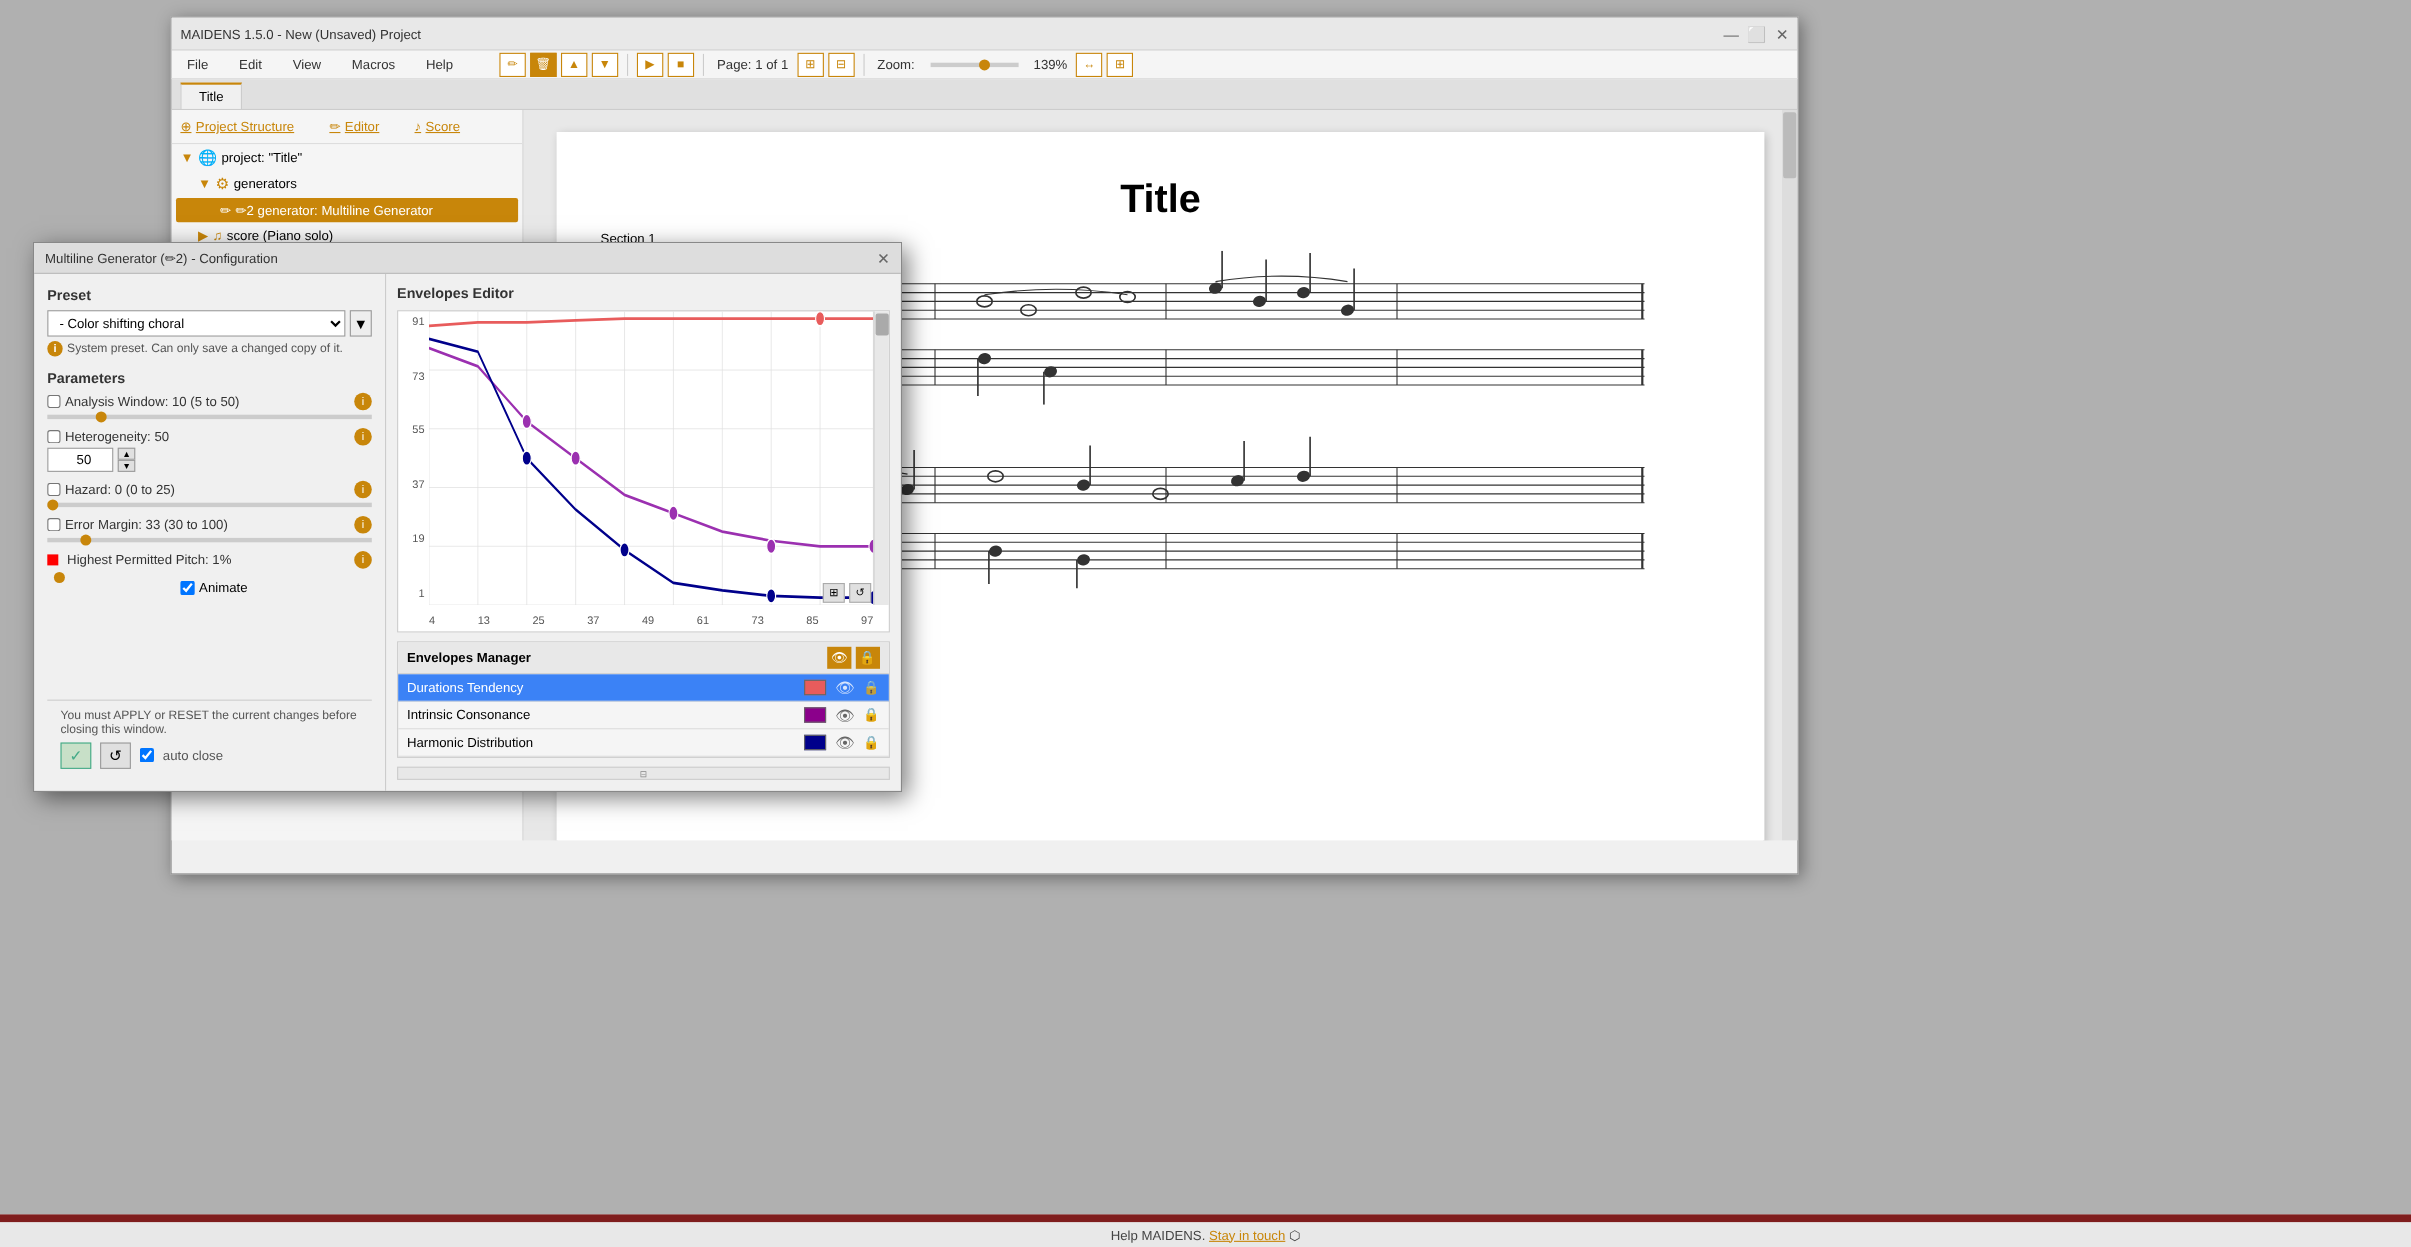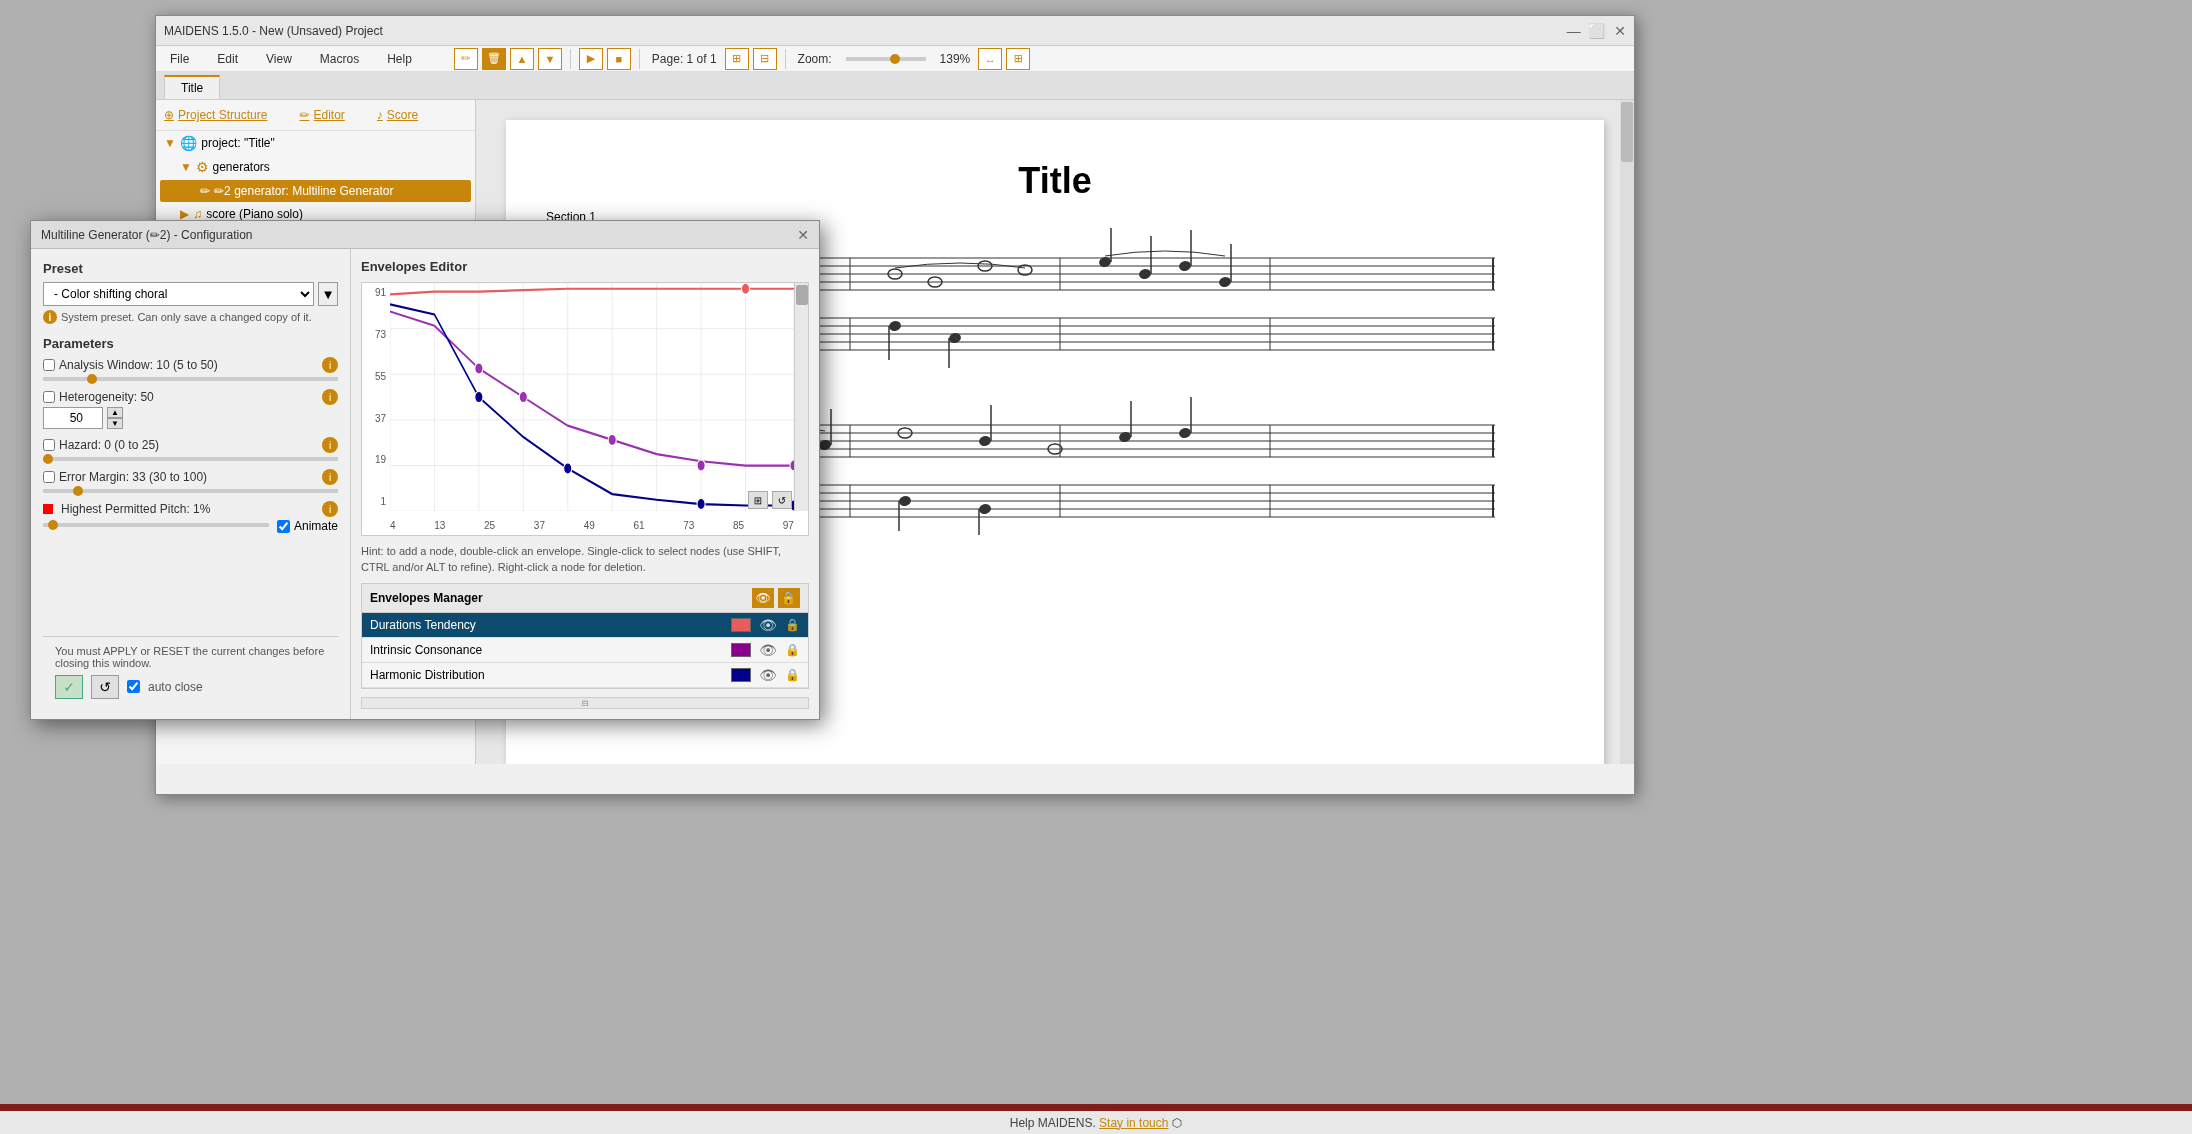--- a/index.html
+++ b/index.html
@@ -584,21 +584,21 @@
 
     .env-row {
       display: flex;
       align-items: center;
       padding: 4px 8px;
       border-bottom: 1px solid #ddd;
       gap: 8px;
     }
 
     .env-row.selected {
-      background: #0c4a6e;
+      background: #3b82f6;
       color: white;
     }
 
     .env-name {
       flex: 1;
       font-size: 12px;
     }
 
     .env-color {
       width: 20px;
@@ -981,21 +981,21 @@
             <div class="slider-thumb" style="left: 10%;"></div>
           </div>
         </div>
 
         <div class="param-row">
           <div class="param-label">
             <span class="red-square"></span>
             <span style="margin-left:4px;">Highest Permitted Pitch:  1%</span>
             <button class="param-info-btn">i</button>
           </div>
-          <div style="display:flex; align-items:flex-start; justify-content:space-between;">
+          <div style="display:flex; align-items:center; justify-content:space-between;flex-direction:column;">
             <div class="param-slider" style="flex:1;">
               <div class="slider-thumb" style="left: 2%;"></div>
             </div>
             <div class="animate-check" style="margin-left:8px;">
               <input type="checkbox" checked="" style="">
               <span>Animate</span>
             </div>
           </div>
         </div>
       </div>
@@ -1078,21 +1078,20 @@
           <span class="chart-x-label">85</span>
           <span class="chart-x-label">97</span>
         </div>
 
         <div style="position:absolute; bottom:26px; right:16px; display:flex; gap:4px;">
           <button style="width:20px;height:18px;background:#e0e0e0;border:1px solid #aaa;font-size:10px;cursor:pointer;">⊞</button>
           <button style="width:20px;height:18px;background:#e0e0e0;border:1px solid #aaa;font-size:10px;cursor:pointer;">↺</button>
         </div>
       </div>
 
-      <div class="chart-hint">Hint: to add a node, double-click an envelope. Single-click to select nodes (use SHIFT, CTRL and/or ALT to refine). Right-click a node for deletion.</div>
 
       <div class="env-manager">
         <div class="env-manager-title">
           <span>Envelopes Manager</span>
           <div class="env-manager-btns">
             <button class="env-btn">👁</button>
             <button class="env-btn">🔒</button>
           </div>
         </div>
 

